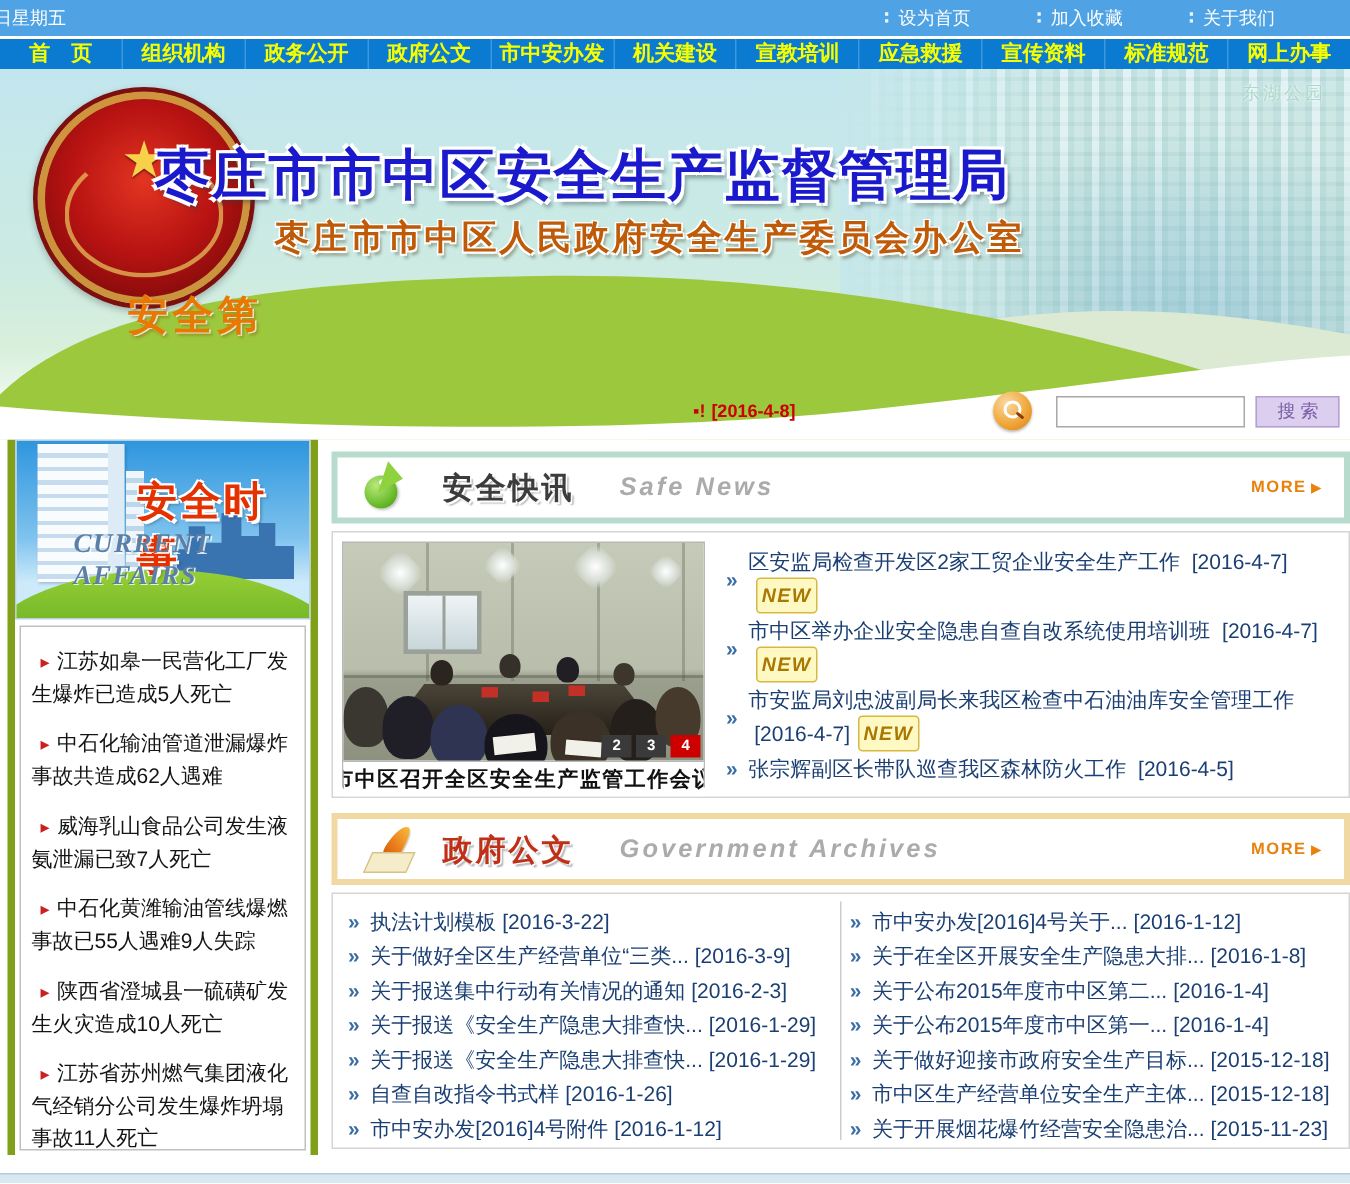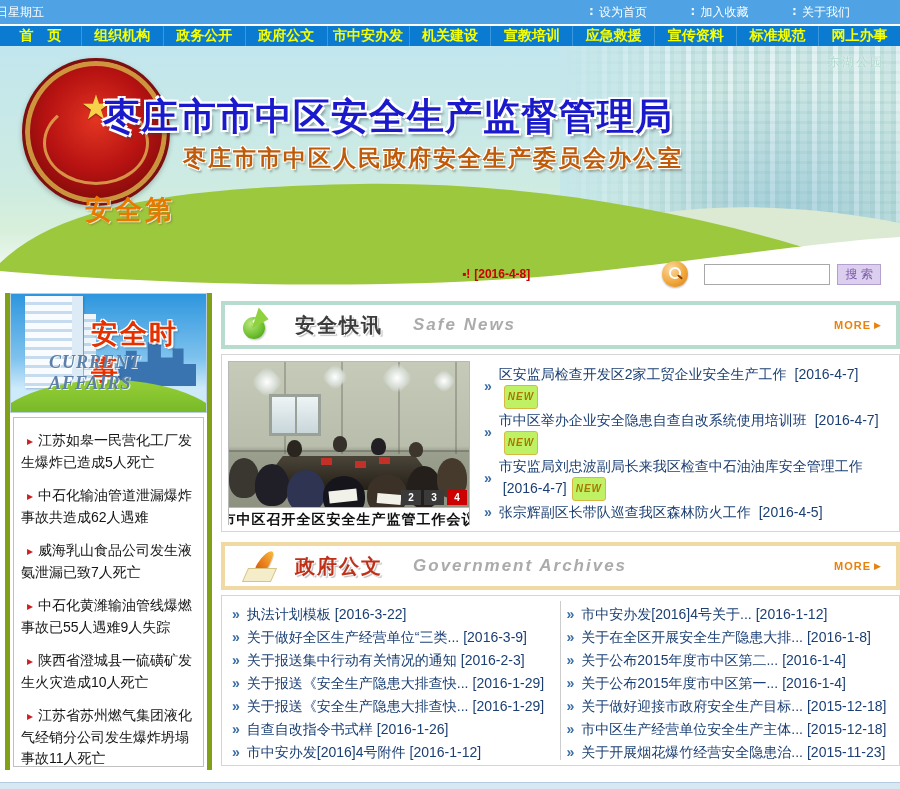--- a/index.html
+++ b/index.html
@@ -41,21 +41,21 @@
   .hill-text{position:absolute;left:85px;top:146px;font-size:27px;font-weight:bold;color:#e87800;letter-spacing:3px;
     text-shadow:1px 1px 0 rgba(255,255,255,.75),2px 2px 2px rgba(120,60,0,.35);}
   .toolbar{position:absolute;left:0;bottom:4px;width:100%;height:30px;display:flex;align-items:center;}
   .notice{margin-left:462px;color:#cc0000;font-size:12px;font-weight:bold;white-space:nowrap;}
   .notice .mark{margin-right:4px;}
   .search-ico{margin-left:132px;width:26px;height:26px;border-radius:50%;position:relative;flex:0 0 auto;cursor:pointer;
     background:radial-gradient(circle at 35% 30%,#fbd9a0,#f0a83c 55%,#d97e14 100%);box-shadow:0 1px 2px rgba(0,0,0,.3);}
   .search-ico::before{content:"";position:absolute;left:7px;top:6px;width:8px;height:8px;border:2px solid #fff;border-radius:50%;}
   .search-ico::after{content:"";position:absolute;left:15px;top:15px;width:6px;height:2px;background:#8a3c08;transform:rotate(40deg);border-radius:2px;}
   .search-input{margin-left:16px;width:126px;height:21px;border:1px solid #a8a8a8;background:#fff;font-size:12px;padding:0 4px;}
-  .search-btn{margin-left:7px;width:44px;height:21px;background:#dcceee;border:1px solid #b3a0cf;color:#7a5ba8;font-size:12px;cursor:pointer;padding:0;line-height:19px;}
+  .search-btn{margin-left:7px;width:56px;height:21px;background:#dcceee;border:1px solid #b3a0cf;color:#7a5ba8;font-size:12px;cursor:pointer;padding:0;line-height:19px;}
 
   
   .main{display:flex;align-items:stretch;height:477px;justify-content:flex-end;}
   
   .sidebar{margin-left:5px;width:223px;border-left:5px solid #7fa018;border-right:5px solid #7fa018;background:#fff;display:flex;flex-direction:column;}
   .side-head{height:120px;position:relative;overflow:hidden;border:1px solid #b9cfdd;
     background:linear-gradient(180deg,#2e96de 0%,#6ebbe e 45%,#8fcbf2 55%,#cdeafa 80%);
     background:linear-gradient(180deg,#2e96de 0%,#7fc3ee 55%,#cdeafa 80%);}
   .bldg-white{position:absolute;left:14px;top:2px;width:58px;height:92px;
     background:repeating-linear-gradient(180deg,#f9fcff 0 6px,#c6dcee 6px 9px);
@@ -115,21 +115,21 @@
   .pg{width:20px;height:15px;background:#3a3a3a;color:#fff;font-size:10px;font-weight:bold;display:flex;align-items:center;justify-content:center;cursor:pointer;}
   .pg.pg-active{background:#cc0000;}
   .caption{height:23px;background:#fff;display:flex;align-items:center;justify-content:center;font-size:14px;font-weight:bold;color:#111;letter-spacing:1px;white-space:nowrap;overflow:hidden;}
 
   
   .sn-list{flex:1;padding:2px 2px 0 4px;overflow:hidden;}
   .sn-item{display:flex;align-items:center;color:#1b3f73;font-size:14px;line-height:22px;cursor:pointer;}
   .blt{color:#3a6ea5;font-weight:bold;margin-right:7px;flex:0 0 auto;}
   .sn-text{flex:1;}
   .sn-date{margin-left:4px;}
-  .badge-new{display:inline-block;margin-left:5px;font-size:10px;font-weight:bold;font-style:italic;color:#a87800;background:#bef264;border:1px solid #d8b840;border-radius:3px;padding:0 3px;letter-spacing:1px;vertical-align:1px;}
+  .badge-new{display:inline-block;margin-left:5px;font-size:13px;font-weight:bold;font-style:italic;color:#a87800;background:#fef9c3;border:1px solid #d8b840;border-radius:3px;padding:0 3px;letter-spacing:1px;vertical-align:1px;}
 
   .ar-body{height:171px;display:flex;padding:5px 4px;overflow:hidden;}
   .ar-col{width:50%;padding:2px 6px 0 6px;overflow:hidden;}
   .ar-col.left{border-right:1px solid #ccc;}
   .ar-item{display:flex;align-items:center;color:#1b3f73;font-size:14px;line-height:23px;white-space:nowrap;overflow:hidden;cursor:pointer;}
 
   .bottom-strip{position:absolute;left:0;bottom:0;width:100%;height:7px;background:#d8e8f2;border-top:1px solid #b5cce0;}
 </style>
 </head>
 <body>

